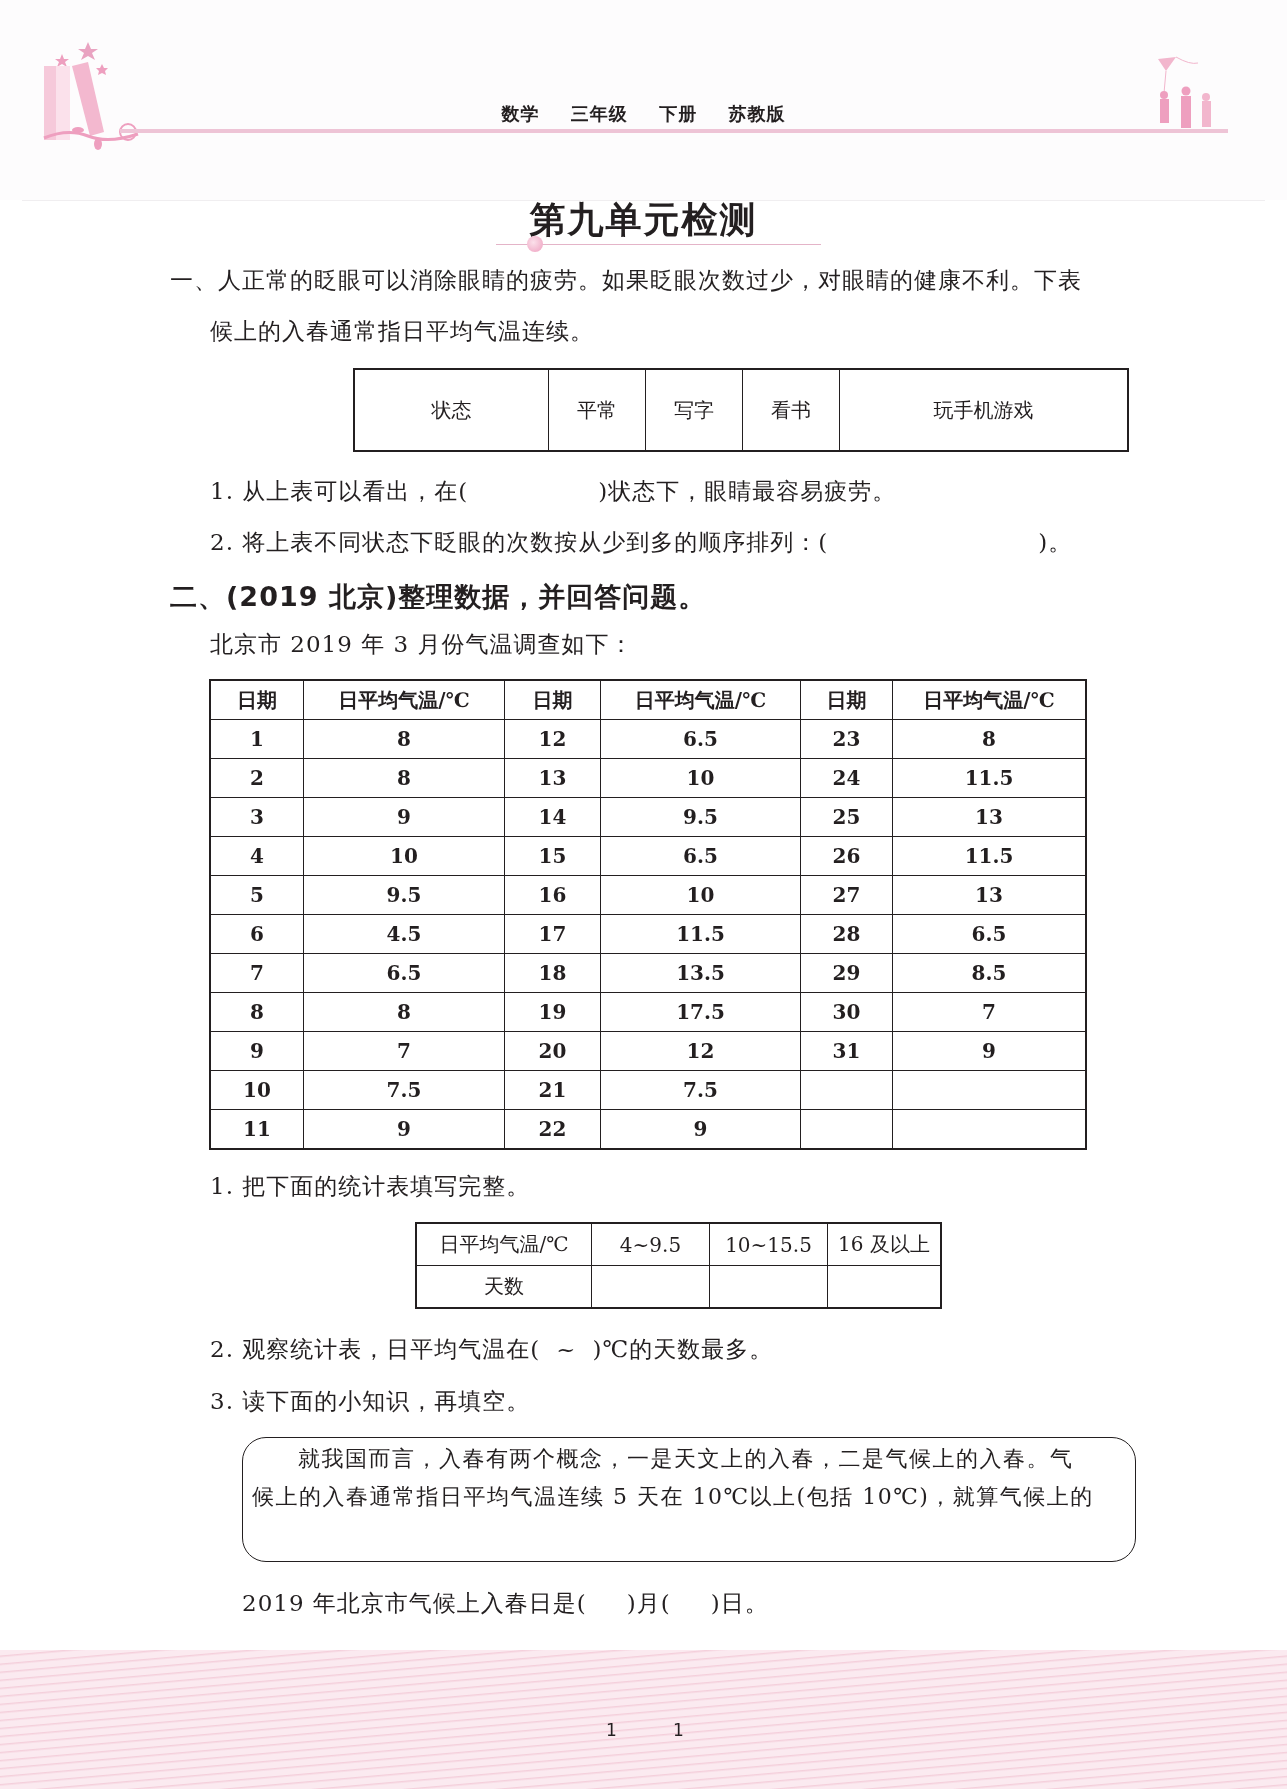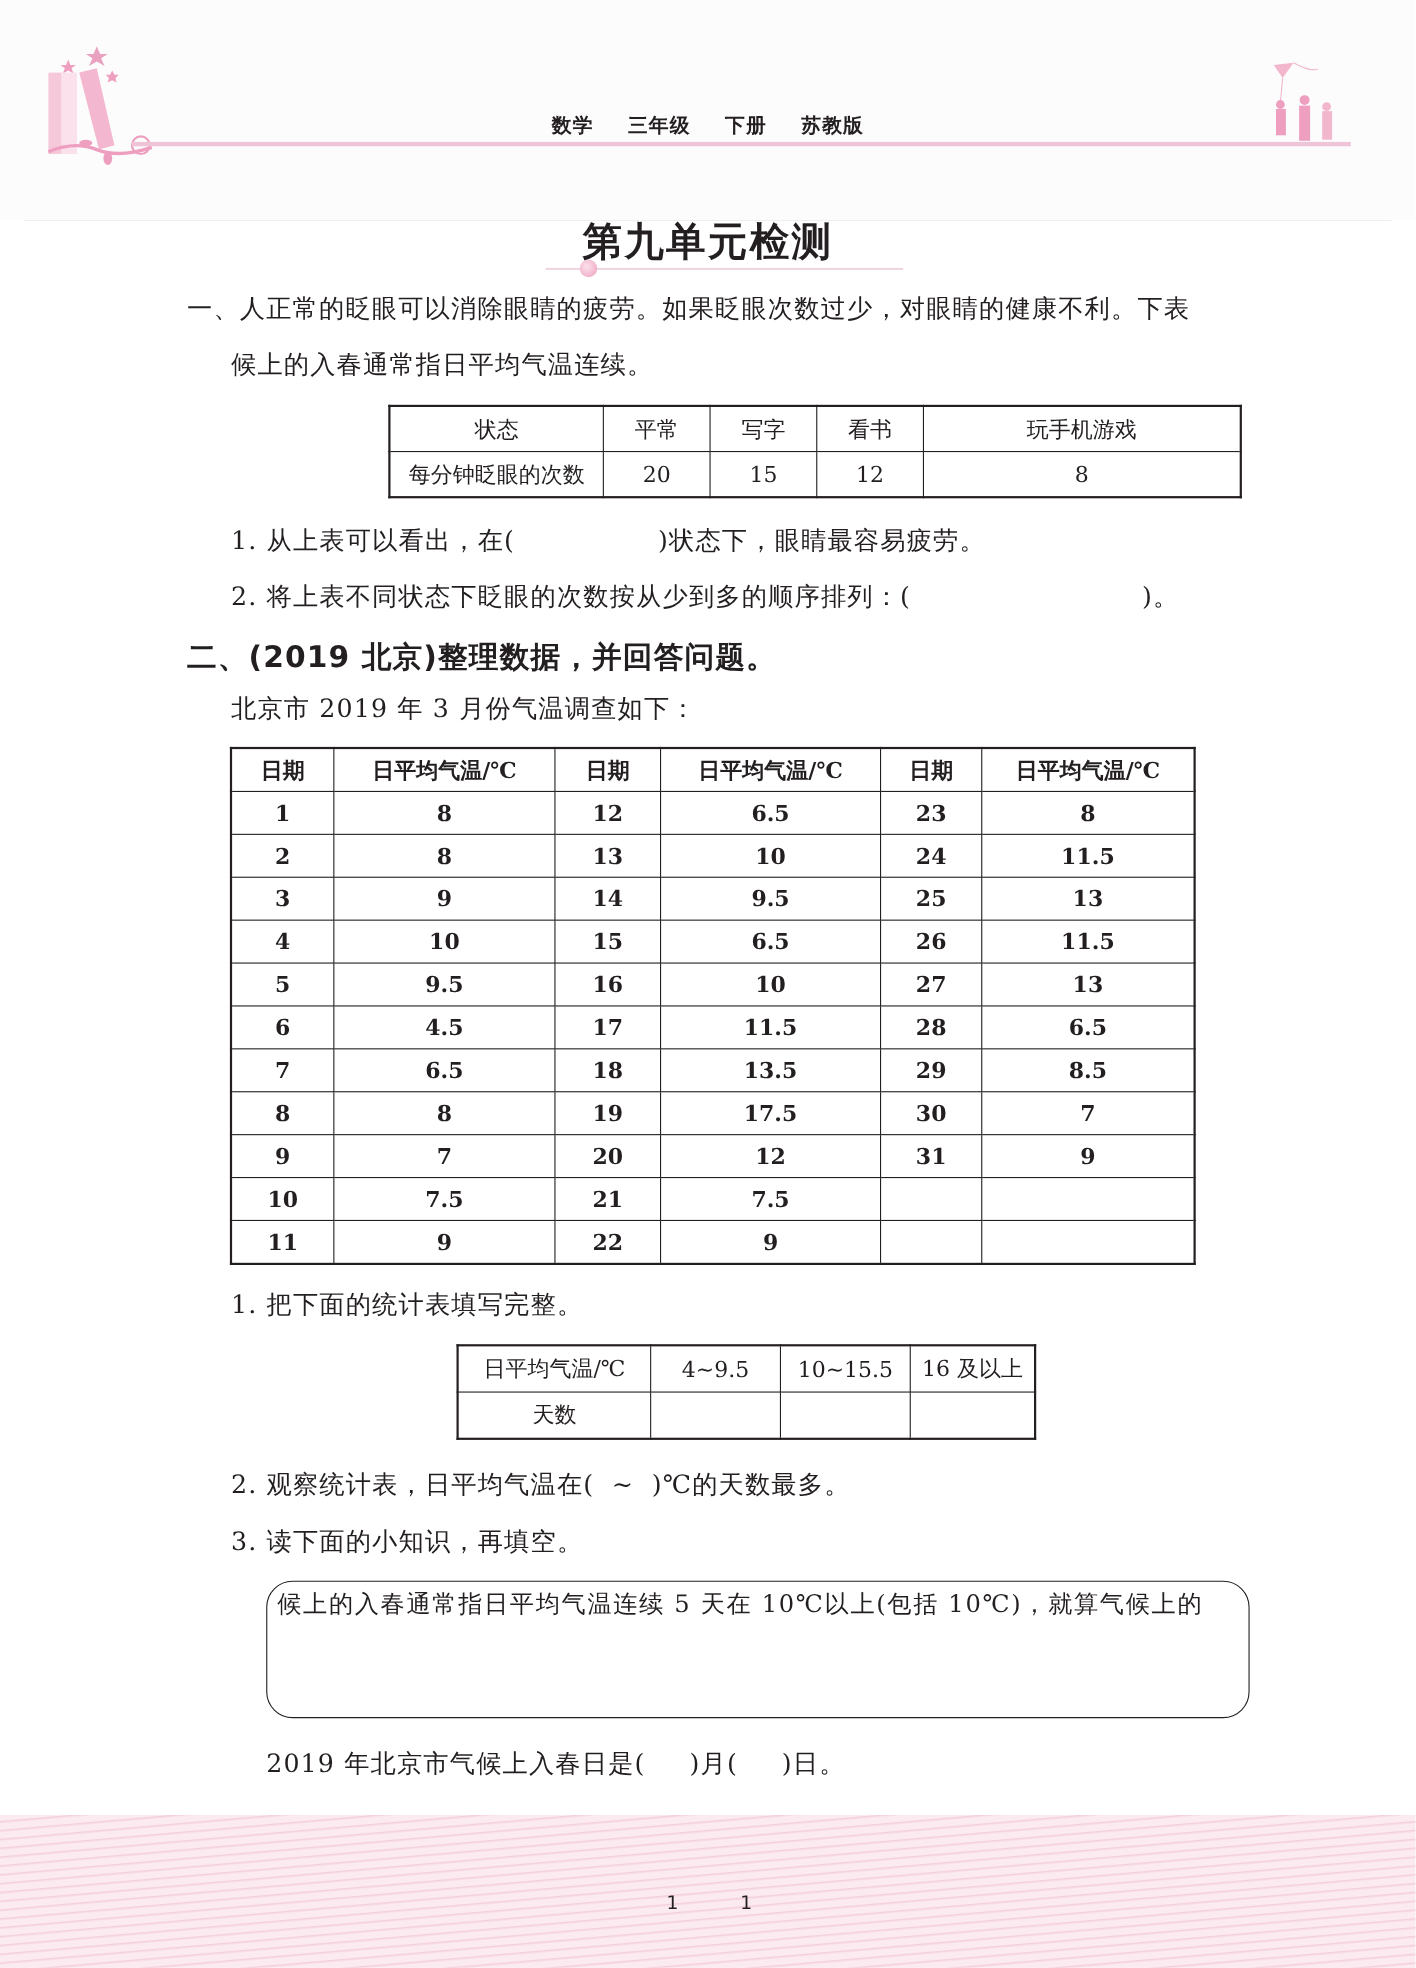--- a/index.html
+++ b/index.html
@@ -89,27 +89,20 @@
 
 <table id="t1" class="outer">
   <tbody>
       <tr>
     <td style="width:193px">状态</td>
     <td style="width:96px">平常</td>
     <td style="width:96px">写字</td>
     <td style="width:96px">看书</td>
     <td>玩手机游戏</td>
   </tr>
-  <tr>
-    <td>每分钟眨眼的次数</td>
-    <td>20</td>
-    <td>15</td>
-    <td>12</td>
-    <td>8</td>
-  </tr>
 </tbody>
   </table>
 
 <div class="line" style="left:210px; top:476px;">
   <span>1. 从上表可以看出，在(</span><span class="blank" style="width:130px"></span><span>)状态下，眼睛最容易疲劳。</span>
 </div>
 <div class="line" style="left:210px; top:527px;">
   <span>2. 将上表不同状态下眨眼的次数按从少到多的顺序排列：(</span><span class="blank" style="width:210px"></span><span>)。</span>
 </div>
 
@@ -236,20 +229,21 @@
 </tbody>
   </table>
 
 <div class="line" style="left:210px; top:1334px;">
   <span>2. 观察统计表，日平均气温在(</span><span class="blank" style="width:16px"></span><span>~</span><span class="blank" style="width:16px"></span><span>)℃的天数最多。</span>
 </div>
 <div class="line" style="left:210px; top:1386px;">3. 读下面的小知识，再填空。</div>
 
 <div class="tip-box"></div>
 <div class="tip-text">
+  <div style="text-indent:46px">就我国而言，入春有两个概念，一是天文上的入春，二是气候上的入春。气</div>
   <div>候上的入春通常指日平均气温连续 5 天在 10℃以上(包括 10℃)，就算气候上的</div>
 </div>
 
 <div class="line" style="left:242px; top:1588px;">
   <span>2019 年北京市气候上入春日是(</span><span class="blank" style="width:40px"></span><span>)月(</span><span class="blank" style="width:40px"></span><span>)日。</span>
 </div>
 
 <div class="footer-band"></div>
 <div class="page-num" style="left:606px;">1</div>
 <div class="page-num" style="left:673px;">1</div>

